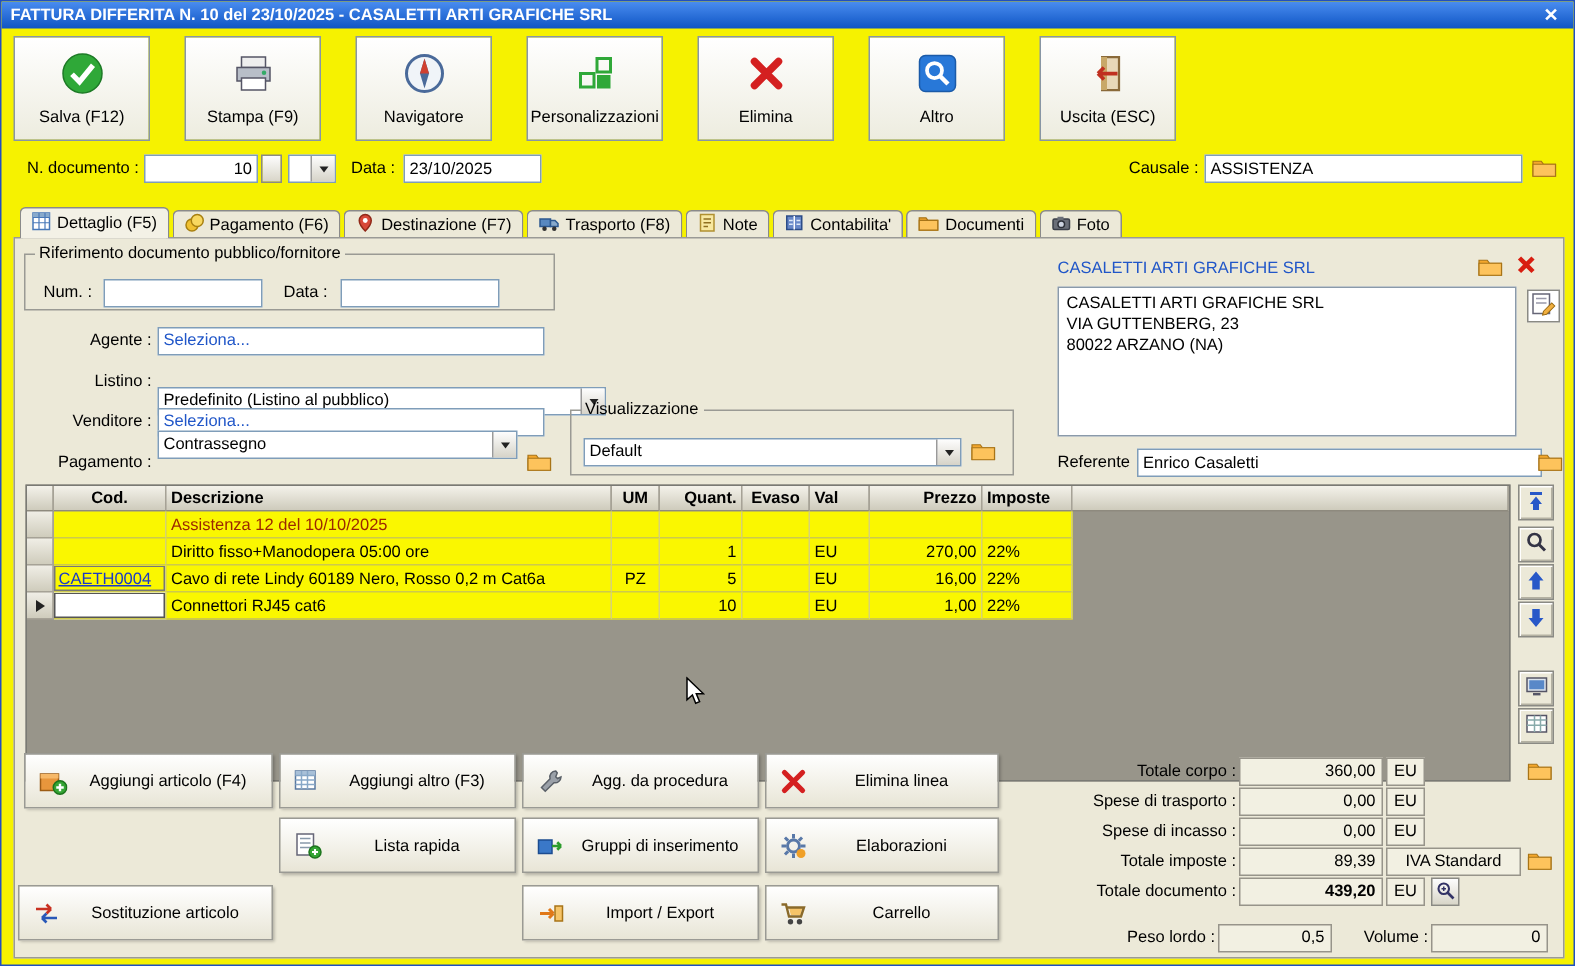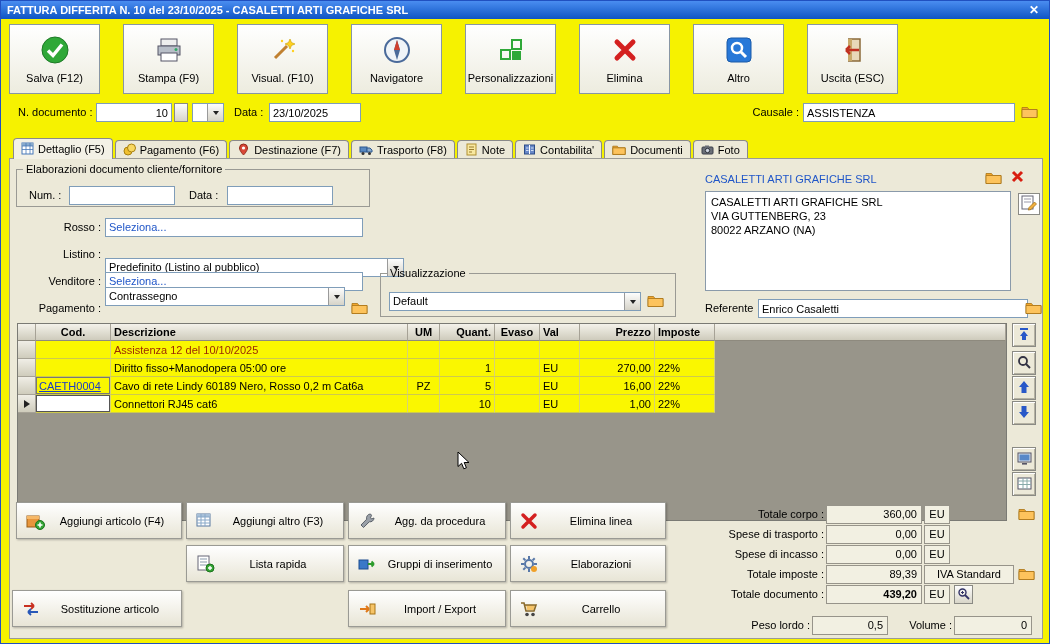--- a/index.html
+++ b/index.html
@@ -68,29 +68,20 @@
     <span><svg width="30" height="30" viewBox="0 0 30 30">
           <rect x="7" y="4" width="16" height="7" fill="#eee" stroke="#556"></rect>
           <rect x="4" y="11" width="22" height="9" fill="#b8bec8" stroke="#556"></rect>
           <rect x="7" y="18" width="16" height="8" fill="#fff" stroke="#556"></rect>
           <circle cx="22" cy="14.5" r="1.5" fill="#3a6"></circle>
         </svg></span>
     <span>Stampa (F9)</span>
   </div>
   <div class="tbtn">
     <span><svg width="30" height="30" viewBox="0 0 30 30">
-          <line x1="7" y1="23" x2="19" y2="11" stroke="#c08030" stroke-width="3"></line>
-          <path d="M22 4l1.5 3.5L27 9l-3.5 1.5L22 14l-1.5-3.5L17 9l3.5-1.5z" fill="#ffd020" stroke="#c8a000" stroke-width="0.6"></path>
-          <circle cx="25" cy="16" r="1.2" fill="#ffd020"></circle>
-          <circle cx="14" cy="6" r="1.2" fill="#ffd020"></circle>
-        </svg></span>
-    <span>Visual. (F10)</span>
-  </div>
-  <div class="tbtn">
-    <span><svg width="30" height="30" viewBox="0 0 30 30">
           <circle cx="15" cy="15" r="12" fill="#f0f4f8" stroke="#4a6a9a" stroke-width="2"></circle>
           <path d="M15 5l3 10-3 10-3-10z" fill="#4a6a9a"></path>
           <path d="M15 5l3 10h-6z" fill="#d04030"></path>
         </svg></span>
     <span>Navigatore</span>
   </div>
   <div class="tbtn">
     <span><svg width="30" height="30" viewBox="0 0 30 30">
           <rect x="5" y="15" width="9" height="9" fill="none" stroke="#2fa838" stroke-width="2"></rect>
           <rect x="16" y="5" width="9" height="9" fill="none" stroke="#2fa838" stroke-width="2"></rect>
@@ -202,28 +193,28 @@
           <rect x="4" y="2.5" width="4" height="2.5" fill="#6a6f78"></rect>
           <circle cx="6.5" cy="7.5" r="2.2" fill="#cdd4e0" stroke="#2c3038"></circle>
         </svg></span>
     <span>Foto</span>
   </div>
 </div>
 
 <div class="panel">
 
   <fieldset style="left:6px;top:4px;width:354px;height:44px">
-    <legend>Elaborazioni documento cliente/fornitore</legend>
+    <legend>Riferimento documento pubblico/fornitore</legend>
     <span class="lbl" style="position:absolute;left:12px;top:14px">Num. :</span>
     <input style="position: absolute; left: 52px; top: 11px; width: 106px;" value="">
     <span class="lbl" style="position:absolute;left:172px;top:14px">Data :</span>
     <input style="position: absolute; left: 210px; top: 11px; width: 106px;" value="">
   </fieldset>
 
-  <span class="lbl rlbl" style="position:absolute;left:6px;top:62px;width:85px">Rosso :</span>
+  <span class="lbl rlbl" style="position:absolute;left:6px;top:62px;width:85px">Agente :</span>
   <div class="combo" style="position:absolute;left:95px;top:59px;width:258px;border:1px solid #7f9db9">
     <span class="cval bluelink">Seleziona...</span>
   </div>
 
   <span class="lbl rlbl" style="position:absolute;left:6px;top:89px;width:85px">Listino :</span>
   <div class="combo" style="position:absolute;left:95px;top:99px;width:299px">
     <span class="cval">Predefinito (Listino al pubblico)</span>
     <span class="cbtn">
         <span class="darr"></span>
       </span>

